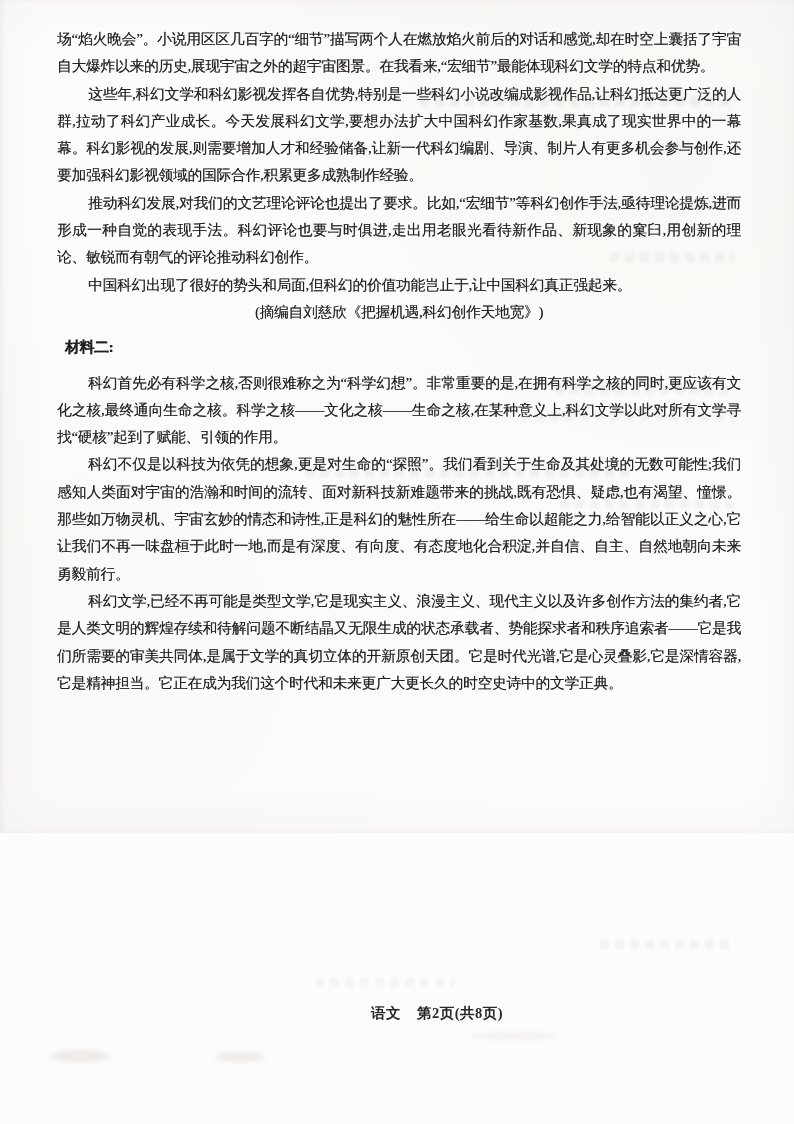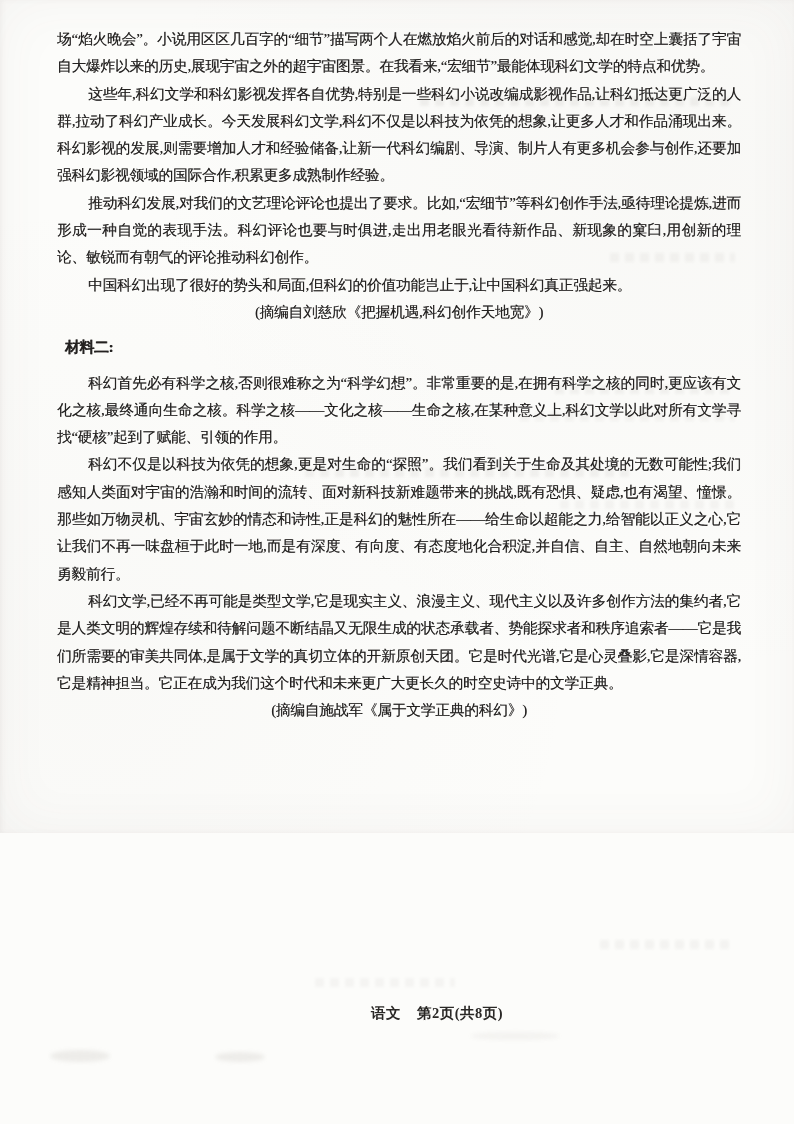--- a/index.html
+++ b/index.html
@@ -81,30 +81,29 @@
     pointer-events: none;
   }
 </style>
 </head>
 <body>
 
 <div class="page">
 
   <main class="text-block">
     <p class="para no-indent">场“焰火晚会”。小说用区区几百字的“细节”描写两个人在燃放焰火前后的对话和感觉,却在时空上囊括了宇宙自大爆炸以来的历史,展现宇宙之外的超宇宙图景。在我看来,“宏细节”最能体现科幻文学的特点和优势。</p>
-    <p class="para">这些年,科幻文学和科幻影视发挥各自优势,特别是一些科幻小说改编成影视作品,让科幻抵达更广泛的人群,拉动了科幻产业成长。今天发展科幻文学,科幻不仅是以科技为依凭的想象,让更多人才和作品涌现出来。科幻影视的发展,则需要增加人才和经验储备,让新一代科幻编剧、导演、制片人有更多机会参与创作,还要加强科幻影视领域的国际合作,积累更多成熟制作经验。</p>
+    <p class="para">这些年,科幻文学和科幻影视发挥各自优势,特别是一些科幻小说改编成影视作品,让科幻抵达更广泛的人群,拉动了科幻产业成长。今天发展科幻文学,要想办法扩大中国科幻作家基数,果真成了现实世界中的一幕幕。科幻影视的发展,则需要增加人才和经验储备,让新一代科幻编剧、导演、制片人有更多机会参与创作,还要加强科幻影视领域的国际合作,积累更多成熟制作经验。</p>
     <p class="para">推动科幻发展,对我们的文艺理论评论也提出了要求。比如,“宏细节”等科幻创作手法,亟待理论提炼,进而形成一种自觉的表现手法。科幻评论也要与时俱进,走出用老眼光看待新作品、新现象的窠臼,用创新的理论、敏锐而有朝气的评论推动科幻创作。</p>
     <p class="para">中国科幻出现了很好的势头和局面,但科幻的价值功能岂止于,让中国科幻真正强起来。</p>
     <p class="attribution">(摘编自刘慈欣《把握机遇,科幻创作天地宽》)</p>
 
     <h3 class="mat-heading">材料二:</h3>
     <p class="para">科幻首先必有科学之核,否则很难称之为“科学幻想”。非常重要的是,在拥有科学之核的同时,更应该有文化之核,最终通向生命之核。科学之核——文化之核——生命之核,在某种意义上,科幻文学以此对所有文学寻找“硬核”起到了赋能、引领的作用。</p>
     <p class="para">科幻不仅是以科技为依凭的想象,更是对生命的“探照”。我们看到关于生命及其处境的无数可能性;我们感知人类面对宇宙的浩瀚和时间的流转、面对新科技新难题带来的挑战,既有恐惧、疑虑,也有渴望、憧憬。那些如万物灵机、宇宙玄妙的情态和诗性,正是科幻的魅性所在——给生命以超能之力,给智能以正义之心,它让我们不再一味盘桓于此时一地,而是有深度、有向度、有态度地化合积淀,并自信、自主、自然地朝向未来勇毅前行。</p>
     <p class="para">科幻文学,已经不再可能是类型文学,它是现实主义、浪漫主义、现代主义以及许多创作方法的集约者,它是人类文明的辉煌存续和待解问题不断结晶又无限生成的状态承载者、势能探求者和秩序追索者——它是我们所需要的审美共同体,是属于文学的真切立体的开新原创天团。它是时代光谱,它是心灵叠影,它是深情容器,它是精神担当。它正在成为我们这个时代和未来更广大更长久的时空史诗中的文学正典。</p>
-    <p class="attribution">(摘编自施战军《属于文学正典的科幻》)</p>
   </main>
 
   <footer class="page-footer">
     <span class="subject">语文</span><span>第2页(共8页)</span>
   </footer>
 
   <div class="ghost" style="left:420px; top:97px;  width:315px;"></div>
   <div class="ghost" style="left:565px; top:199px; width:170px; opacity:.4;"></div>
   <div class="ghost" style="left:610px; top:253px; width:125px; opacity:.4;"></div>
   <div class="ghost" style="left:555px; top:385px; width:180px; opacity:.45;"></div>

